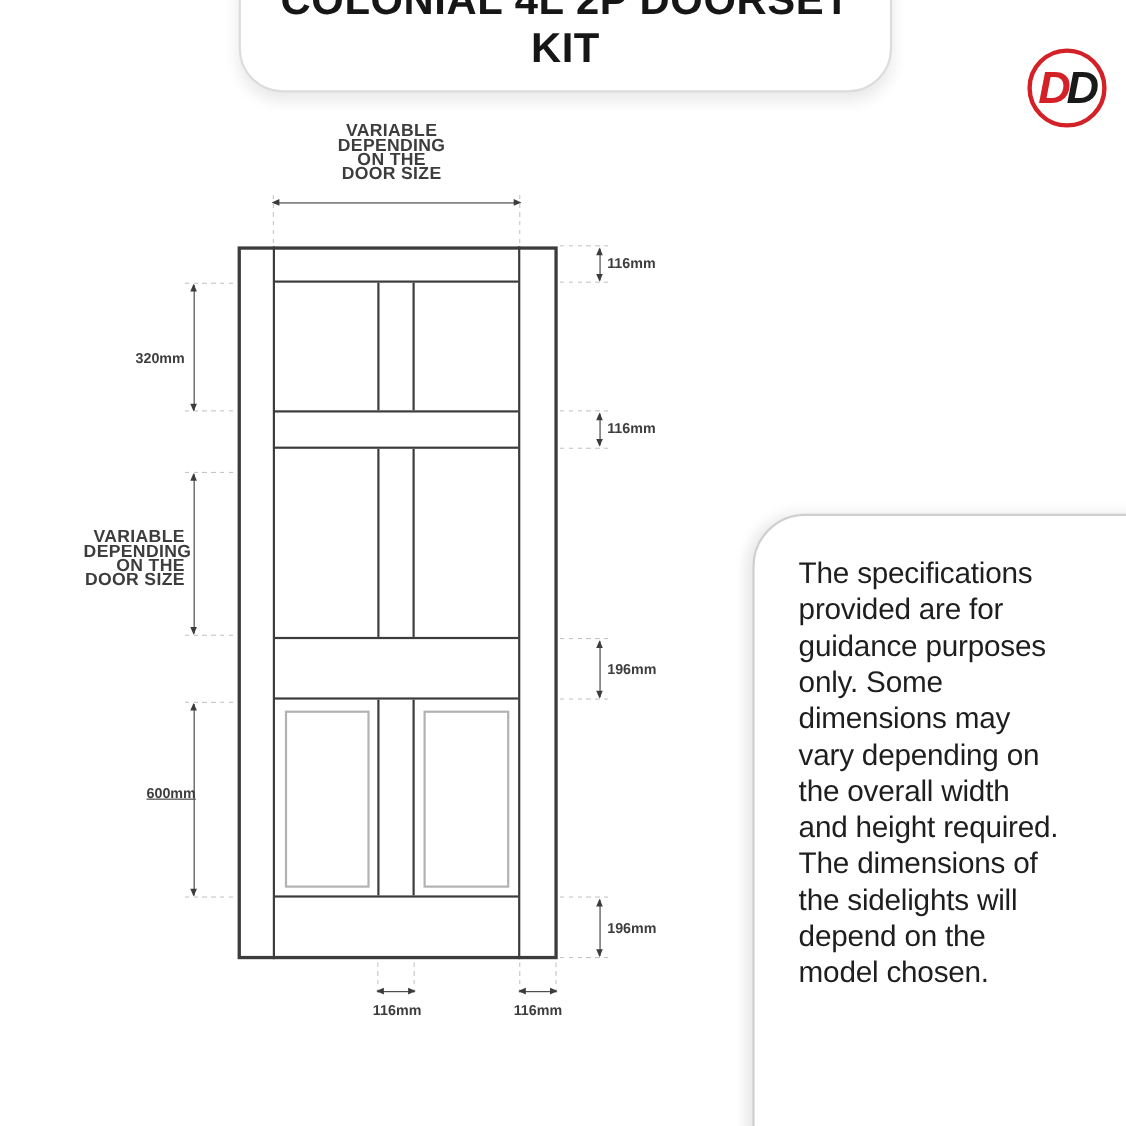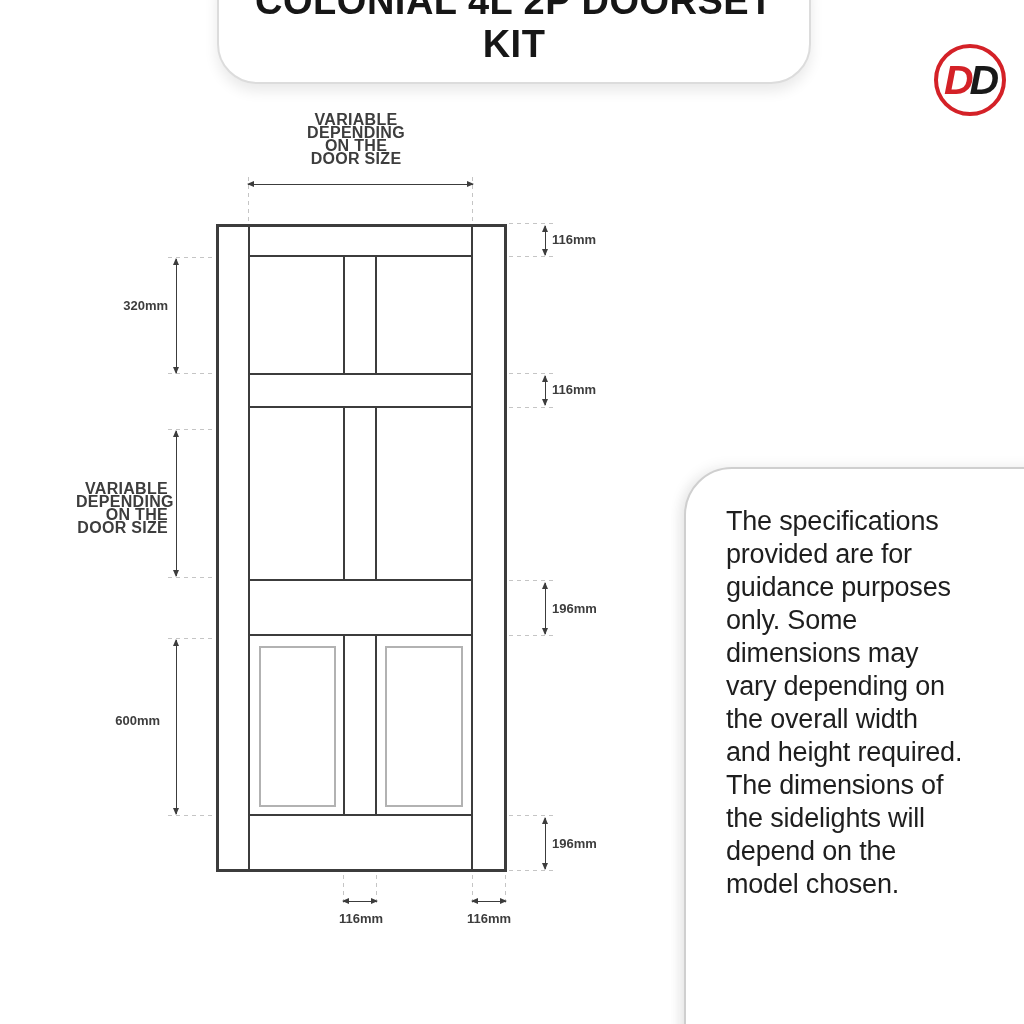--- a/index.html
+++ b/index.html
@@ -147,34 +147,34 @@
     <div class="dim-label" style="left:552px;top:601px;">196mm</div>
 
     <div class="dash-h" style="left:509px;top:815px;width:48px;"></div>
     <div class="dash-h" style="left:509px;top:870px;width:48px;"></div>
     <div class="dim-v" style="left:545px;top:818px;height:51px;"></div>
     <div class="dim-label" style="left:552px;top:836px;">196mm</div>
 
     <div class="dash-h" style="left:168px;top:257px;width:46px;"></div>
     <div class="dash-h" style="left:168px;top:373px;width:46px;"></div>
     <div class="dim-v" style="left:176px;top:259px;height:114px;"></div>
-    <div class="dim-label t-right" style="left:106px;top:298px;width:62px;">320mm</div>
+    <div class="dim-label t-right" style="left:106px;top:318px;width:62px;">320mm</div>
 
     <div class="dash-h" style="left:168px;top:429px;width:46px;"></div>
     <div class="dash-h" style="left:168px;top:577px;width:46px;"></div>
     <div class="dim-v" style="left:176px;top:431px;height:145px;"></div>
     <div class="dim-label small t-right" style="left:76px;top:482px;width:92px;">VARIABLE
 DEPENDING
 ON THE
 DOOR SIZE</div>
 
     <div class="dash-h" style="left:168px;top:638px;width:46px;"></div>
     <div class="dash-h" style="left:168px;top:815px;width:46px;"></div>
     <div class="dim-v" style="left:176px;top:640px;height:174px;"></div>
-    <div class="dim-label t-right" style="left:98px;top:713px;width:62px;">600mm</div>
+    <div class="dim-label t-right" style="left:116px;top:713px;width:62px;text-decoration:underline;">600mm</div>
 
     <div class="dash-v" style="left:343px;top:875px;height:32px;"></div>
     <div class="dash-v" style="left:376px;top:875px;height:32px;"></div>
     <div class="dash-v" style="left:472px;top:875px;height:32px;"></div>
     <div class="dash-v" style="left:505px;top:875px;height:32px;"></div>
     <div class="dim-h" style="left:343px;top:901px;width:34px;"></div>
     <div class="dim-h" style="left:472px;top:901px;width:34px;"></div>
     <div class="dim-label t-center" style="left:330px;top:911px;width:62px;">116mm</div>
     <div class="dim-label t-center" style="left:458px;top:911px;width:62px;">116mm</div>
 

